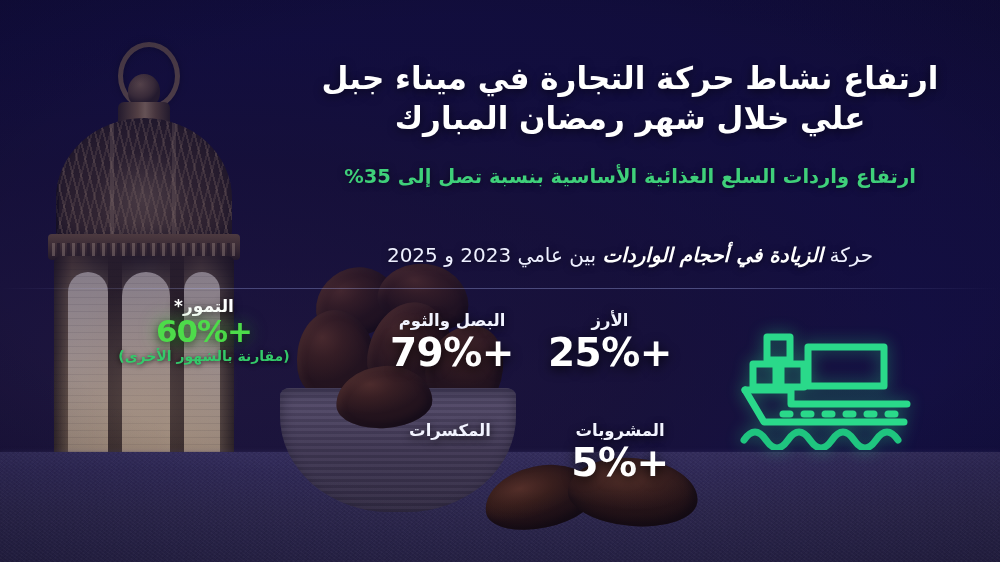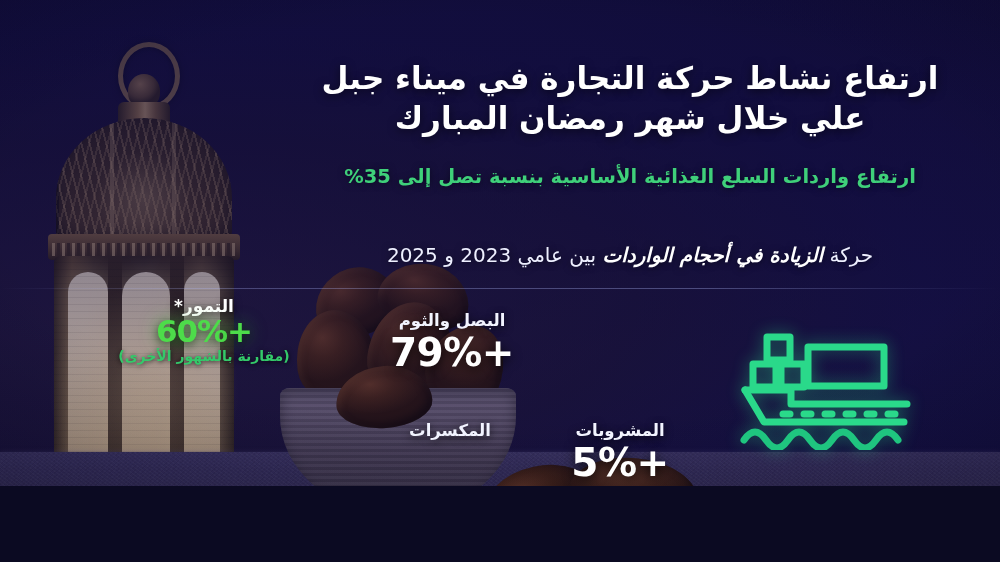--- a/index.html
+++ b/index.html
@@ -2,21 +2,21 @@
 <html lang="ar" dir="rtl"><head>
 <meta charset="utf-8">
 <style>
   html,body{margin:0;padding:0;background:#0b0a22;}
   body{
     font-family:"DejaVu Sans","Liberation Sans",sans-serif;
     -webkit-font-smoothing:antialiased;
   }
   #stage{
     position:relative;
-    width:1000px;height:486px;
+    width:1000px;height:562px;
     overflow:hidden;
     background:#14532d;
   }
 
   
   .bg-base{
     position:absolute;inset:0;
     background:
       radial-gradient(120% 90% at 18% 62%, #241a3c 0%, #1a1338 38%, #141043 62%, #120e3a 100%),
       linear-gradient(180deg,#161147 0%,#16114a 40%,#171250 70%,#191352 100%);
@@ -304,20 +304,24 @@
     <div class="lbl">التمور*</div>
     <div class="val">+60%</div>
     <div class="sub">(مقارنة بالشهور الأخرى)</div>
   </div>
 
   <div class="stat" style="left:362px;top:312px;width:180px;">
     <div class="lbl">البصل والثوم</div>
     <div class="val">+79%</div>
   </div>
 
+  <div class="stat" style="left:530px;top:312px;width:160px;">
+    <div class="lbl">الأرز</div>
+    <div class="val">+25%</div>
+  </div>
 
   <div class="stat" style="left:360px;top:422px;width:180px;">
     <div class="lbl">المكسرات</div>
   </div>
 
   <div class="stat" style="left:540px;top:422px;width:160px;">
     <div class="lbl">المشروبات</div>
     <div class="val">+5%</div>
   </div>
 

